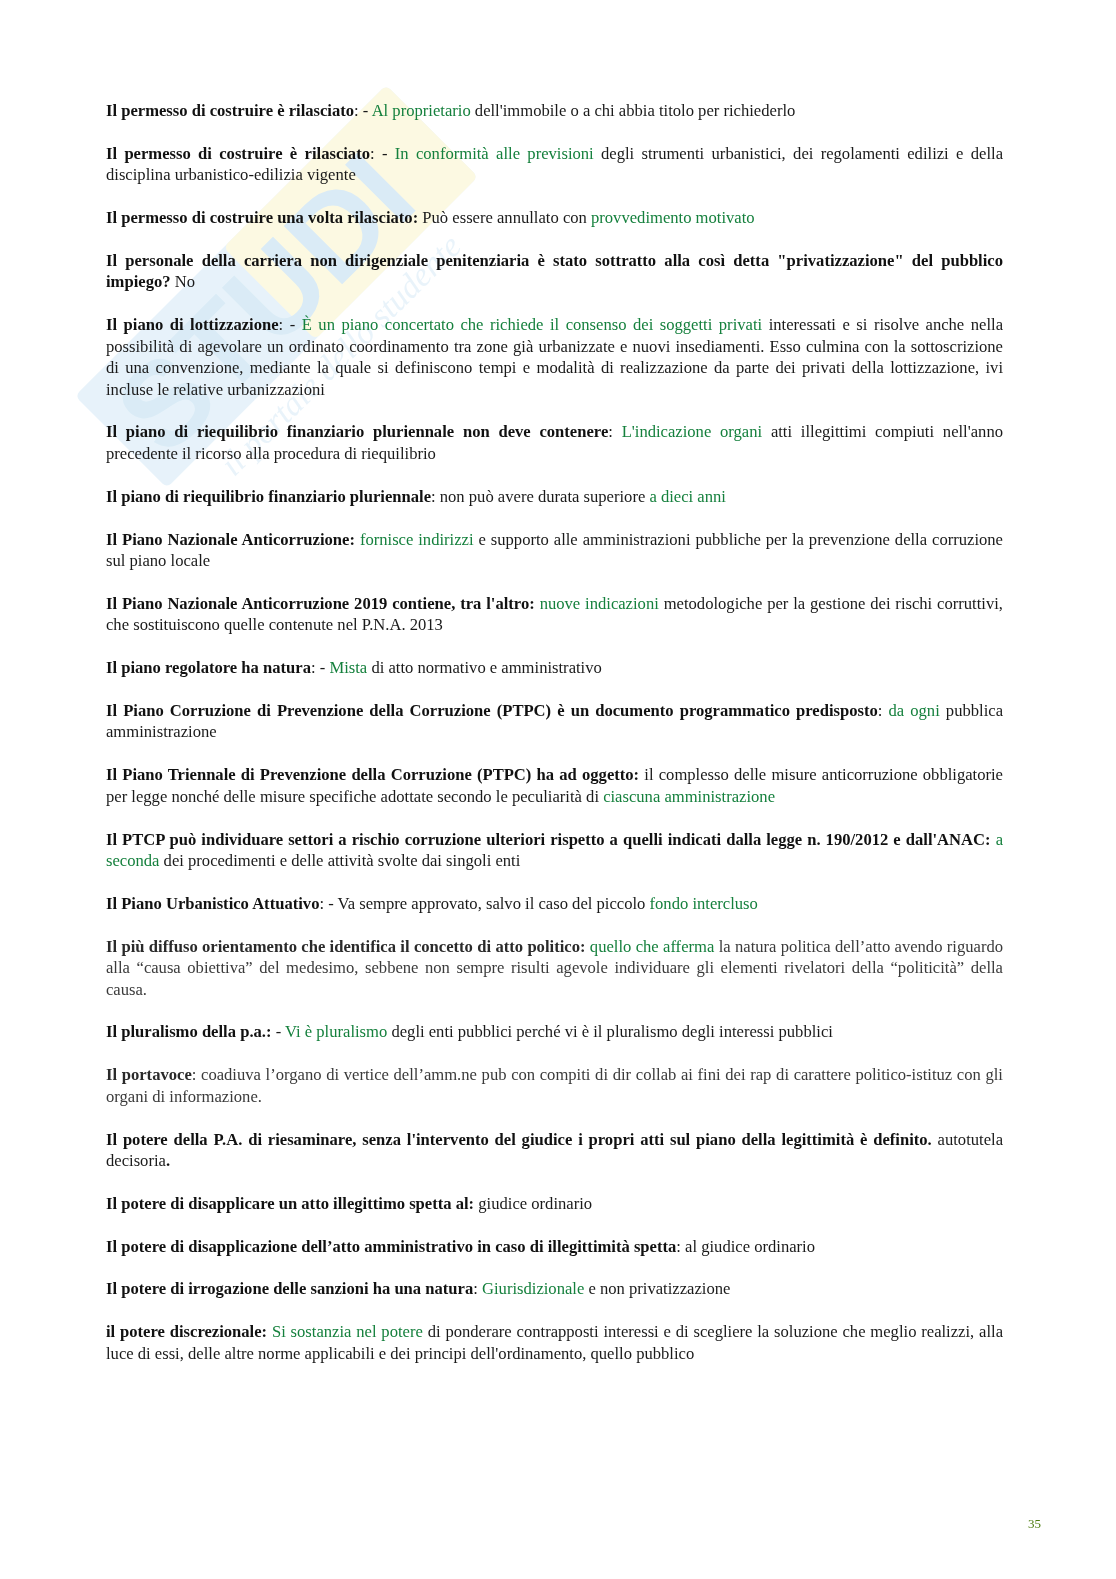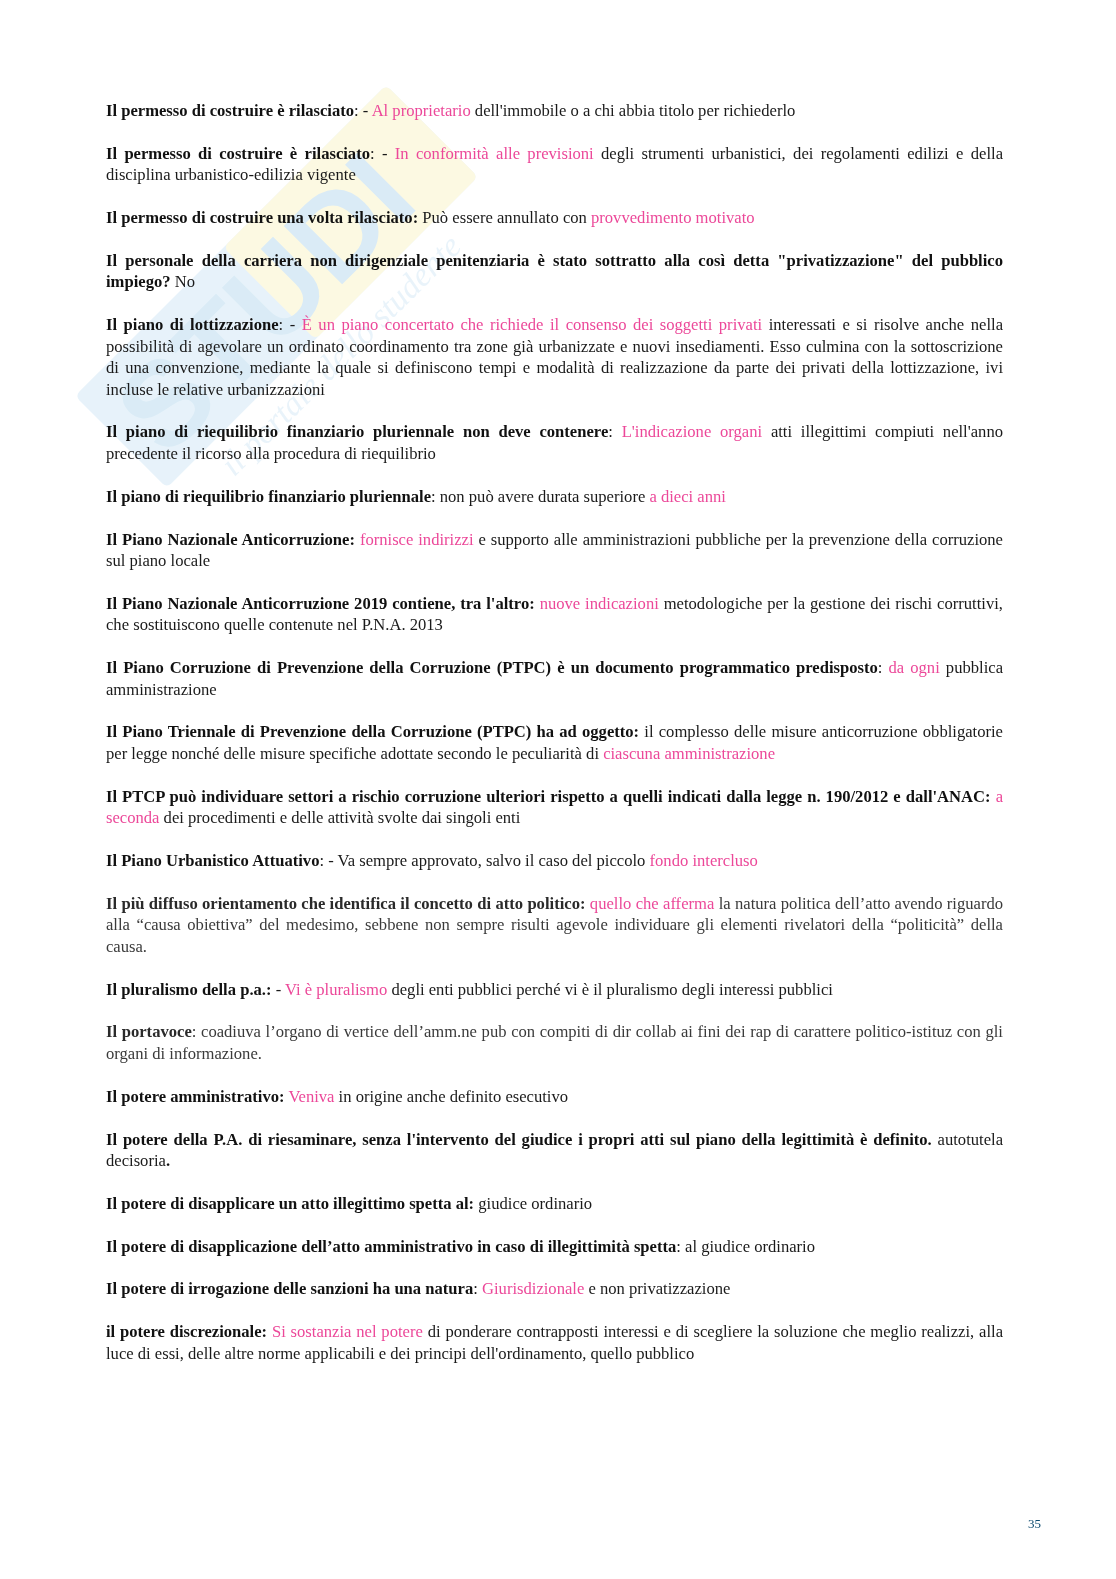--- a/index.html
+++ b/index.html
@@ -8,25 +8,25 @@
   .watermark { position: absolute; left: 20px; top: 30px; width: 520px; height: 520px; pointer-events: none; }
   .content {
     position: absolute; left: 106px; top: 100px; width: 897px;
     font-family: "Liberation Serif", "DejaVu Serif", serif;
     font-size: 16.6px; line-height: 21.5px; color: #1a1a1a;
   }
   .para { margin: 0 0 21.3px 0; text-align: justify; }
   .para.gray { color: #3a3a3a; }
   .b { font-weight: bold; color: #111; margin-top: 48px; }
   .para.gray .b { color: #2a2a2a; }
-  .r { color: #ec4899; }
+  .r { color: #15803d; }
   .n { }
   .page-number {
     position: absolute; left: 1028px; top: 1516px;
-    font-family: "Liberation Serif", serif; font-size: 13px; color: #0c4a6e;
+    font-family: "Liberation Serif", serif; font-size: 13px; color: #4d7c0f;
   }
 </style>
 </head>
 <body>
 
 <div class="page">
 
   <svg class="watermark" viewBox="0 0 520 520">
     <g transform="rotate(-45 260 260)" opacity="0.55">
       <rect x="40" y="190" width="440" height="130" rx="6" fill="#d5e9f6"></rect>
@@ -39,28 +39,28 @@
   <div class="content" id="content">
       <p class="para"><span class="b">Il permesso di costruire è rilasciato</span><span class="n">: - </span><span class="r">Al proprietario</span><span class="n"> dell'immobile o a chi abbia titolo per richiederlo</span></p>
       <p class="para"><span class="b">Il permesso di costruire è rilasciato</span><span class="n">: - </span><span class="r">In conformità alle previsioni</span><span class="n"> degli strumenti urbanistici, dei regolamenti edilizi e della disciplina urbanistico-edilizia vigente</span></p>
       <p class="para"><span class="b">Il permesso di costruire una volta rilasciato:</span><span class="n"> Può essere annullato con </span><span class="r">provvedimento motivato</span></p>
       <p class="para"><span class="b">Il personale della carriera non dirigenziale penitenziaria è stato sottratto alla così detta "privatizzazione" del pubblico impiego?</span><span class="n"> No</span></p>
       <p class="para"><span class="b">Il piano di lottizzazione</span><span class="n">: - </span><span class="r">È un piano concertato che richiede il consenso dei soggetti privati</span><span class="n"> interessati e si risolve anche nella possibilità di agevolare un ordinato coordinamento tra zone già urbanizzate e nuovi insediamenti. Esso culmina con la sottoscrizione di una convenzione, mediante la quale si definiscono tempi e modalità di realizzazione da parte dei privati della lottizzazione, ivi incluse le relative urbanizzazioni</span></p>
       <p class="para"><span class="b">Il piano di riequilibrio finanziario pluriennale non deve contenere</span><span class="n">: </span><span class="r">L'indicazione organi</span><span class="n"> atti illegittimi compiuti nell'anno precedente il ricorso alla procedura di riequilibrio</span></p>
       <p class="para"><span class="b">Il piano di riequilibrio finanziario pluriennale</span><span class="n">: non può avere durata superiore </span><span class="r">a dieci anni</span></p>
       <p class="para"><span class="b">Il Piano Nazionale Anticorruzione:</span><span class="n"> </span><span class="r">fornisce indirizzi</span><span class="n"> e supporto alle amministrazioni pubbliche per la prevenzione della corruzione sul piano locale</span></p>
       <p class="para"><span class="b">Il Piano Nazionale Anticorruzione 2019 contiene, tra l'altro:</span><span class="n"> </span><span class="r">nuove indicazioni</span><span class="n"> metodologiche per la gestione dei rischi corruttivi, che sostituiscono quelle contenute nel P.N.A. 2013</span></p>
+      <p class="para"><span class="b">Il piano regolatore ha natura</span><span class="n">: - </span><span class="r">Mista</span><span class="n"> di atto normativo e amministrativo</span></p>
       <p class="para"><span class="b">Il Piano Corruzione di Prevenzione della Corruzione (PTPC) è un documento programmatico predisposto</span><span class="n">: </span><span class="r">da ogni</span><span class="n"> pubblica amministrazione</span></p>
       <p class="para"><span class="b">Il Piano Triennale di Prevenzione della Corruzione (PTPC) ha ad oggetto:</span><span class="n"> il complesso delle misure anticorruzione obbligatorie per legge nonché delle misure specifiche adottate secondo le peculiarità di </span><span class="r">ciascuna amministrazione</span></p>
       <p class="para"><span class="b">Il PTCP può individuare settori a rischio corruzione ulteriori rispetto a quelli indicati dalla legge n. 190/2012 e dall'ANAC:</span><span class="n"> </span><span class="r">a seconda</span><span class="n"> dei procedimenti e delle attività svolte dai singoli enti</span></p>
       <p class="para"><span class="b">Il Piano Urbanistico Attuativo</span><span class="n">: - Va sempre approvato, salvo il caso del piccolo </span><span class="r">fondo intercluso</span></p>
       <p class="para gray"><span class="b">Il più diffuso orientamento che identifica il concetto di atto politico:</span><span class="n"> </span><span class="r">quello che afferma</span><span class="n"> la natura politica dell’atto avendo riguardo alla “causa obiettiva” del medesimo, sebbene non sempre risulti agevole individuare gli elementi rivelatori della “politicità” della causa.</span></p>
       <p class="para"><span class="b">Il pluralismo della p.a.:</span><span class="n"> - </span><span class="r">Vi è pluralismo</span><span class="n"> degli enti pubblici perché vi è il pluralismo degli interessi pubblici</span></p>
       <p class="para gray"><span class="b">Il portavoce</span><span class="n">: coadiuva l’organo di vertice dell’amm.ne pub con compiti di dir collab ai fini dei rap di carattere politico-istituz con gli organi di informazione.</span></p>
-      <p class="para"><span class="b">Il potere amministrativo:</span><span class="n"> </span><span class="r">Veniva</span><span class="n"> in origine anche definito esecutivo</span></p>
       <p class="para"><span class="b">Il potere della P.A. di riesaminare, senza l'intervento del giudice i propri atti sul piano della legittimità è definito.</span><span class="n"> autotutela decisoria</span><span class="b">.</span></p>
       <p class="para"><span class="b">Il potere di disapplicare un atto illegittimo spetta al:</span><span class="n"> giudice ordinario</span></p>
       <p class="para"><span class="b">Il potere di disapplicazione dell’atto amministrativo in caso di illegittimità spetta</span><span class="n">: al giudice ordinario</span></p>
       <p class="para"><span class="b">Il potere di irrogazione delle sanzioni ha una natura</span><span class="n">: </span><span class="r">Giurisdizionale</span><span class="n"> e non privatizzazione</span></p>
       <p class="para"><span class="b">il potere discrezionale:</span><span class="n"> </span><span class="r">Si sostanzia nel potere</span><span class="n"> di ponderare contrapposti interessi e di scegliere la soluzione che meglio realizzi, alla luce di essi, delle altre norme applicabili e dei principi dell'ordinamento, quello pubblico</span></p>
     </div>
 
   <div class="page-number">35</div>
 </div>
 

